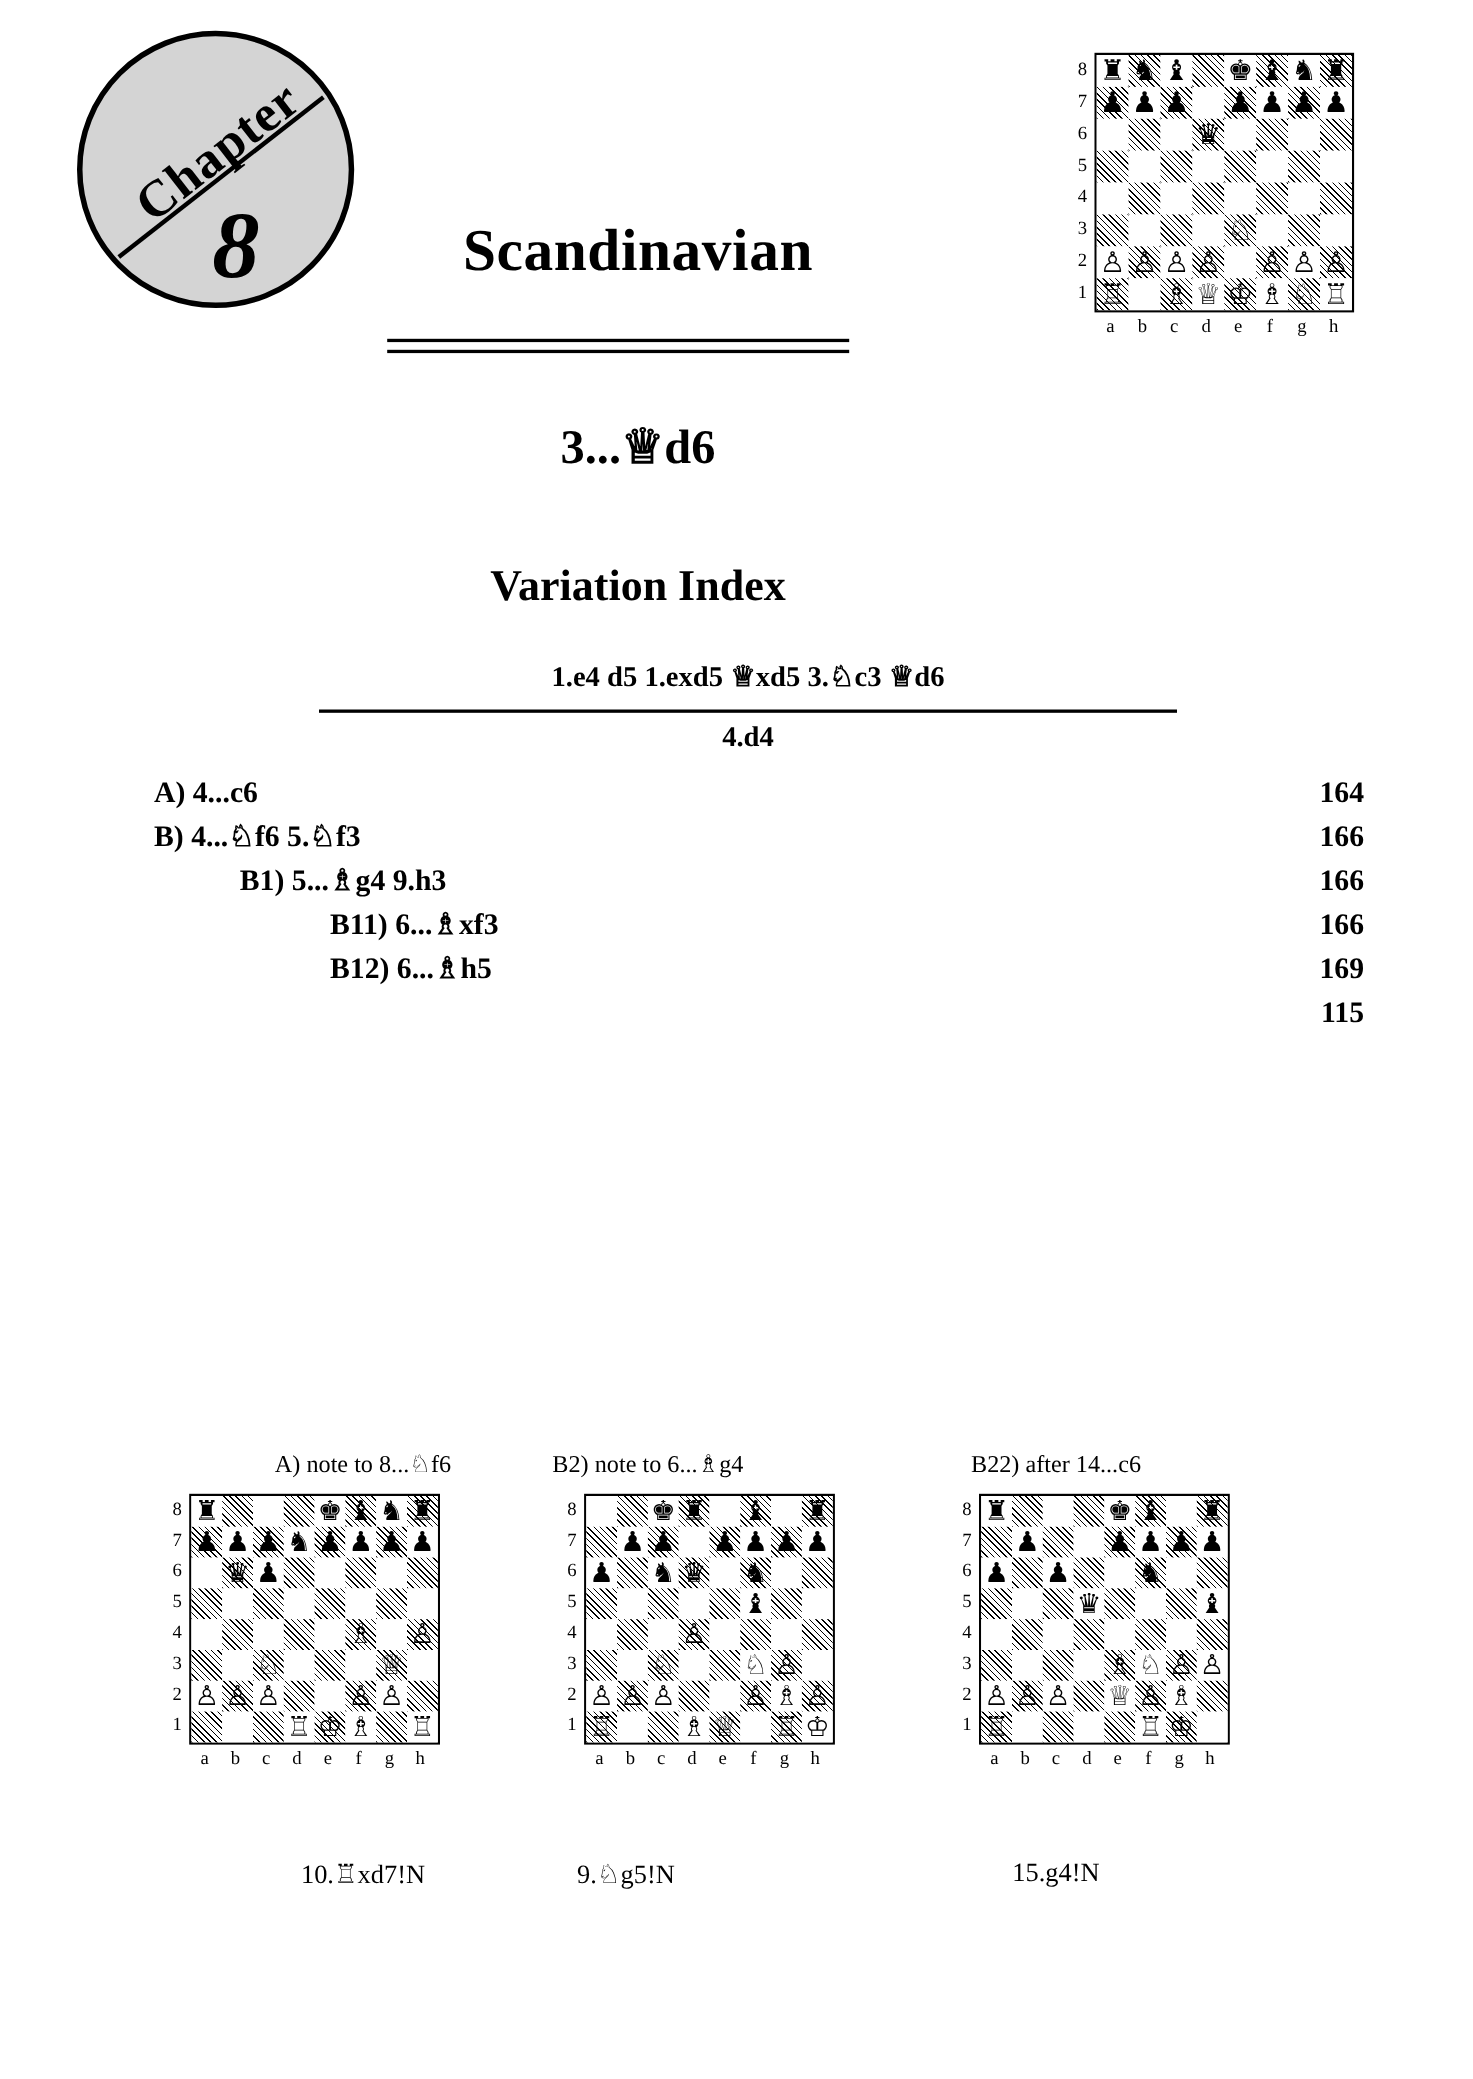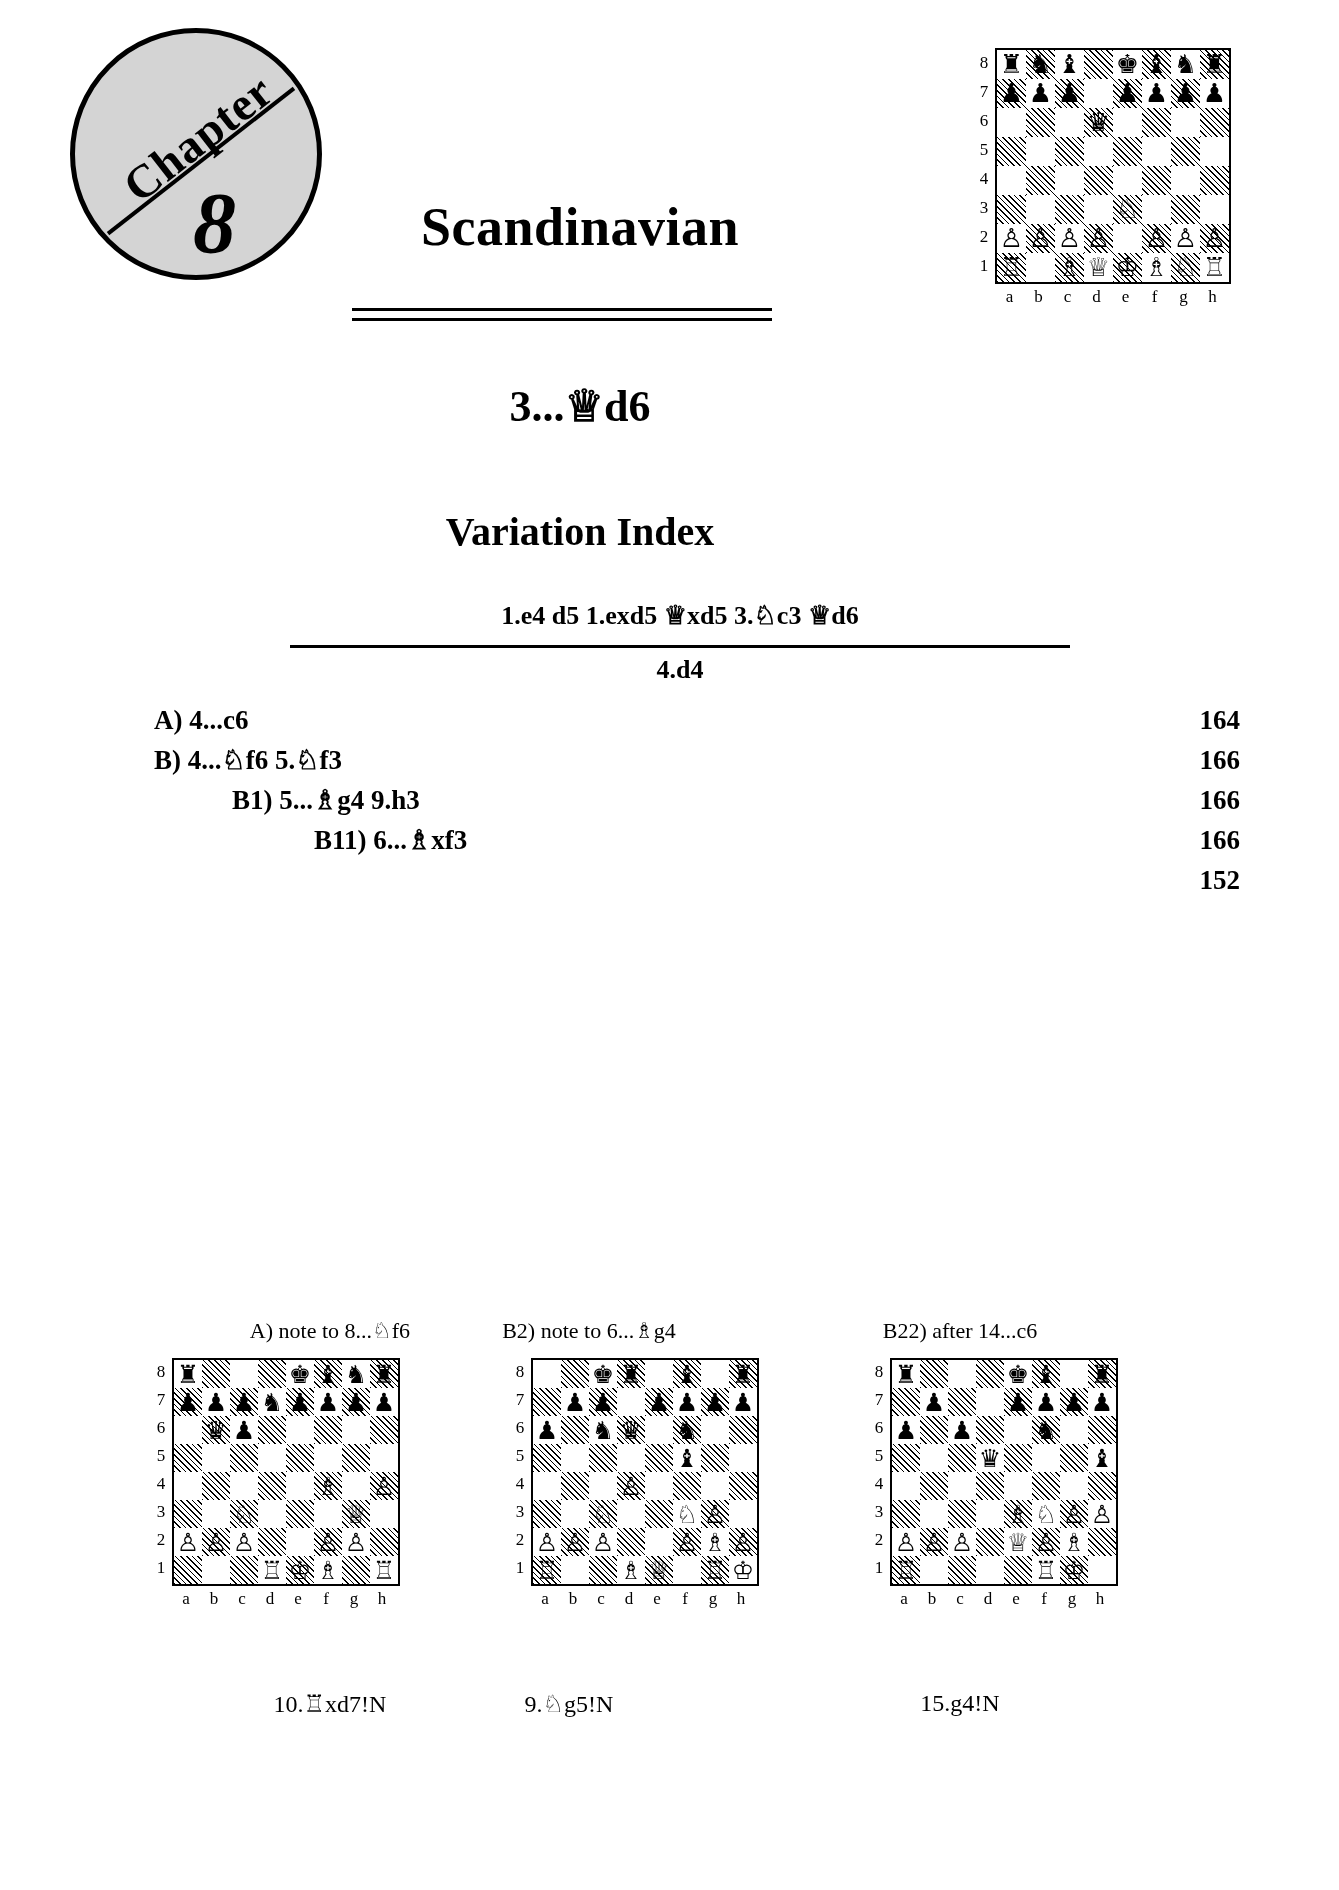--- a/index.html
+++ b/index.html
@@ -134,21 +134,21 @@
     width: 1100px;
   }
   .index-row {
     display: flex;
     align-items: baseline;
     font-size: 27px;
     font-weight: bold;
     line-height: 40px;
     height: 40px;
   }
-  .index-label { flex: 0 0 auto; margin-left: 14px; }
+  .index-label { flex: 0 0 auto; }
   .index-spacer { flex: 1 1 auto; }
   .index-page { flex: 0 0 auto; text-align: right; width: 70px; }
 
   .ind-0 { padding-left: 0px; }
   .ind-1 { padding-left: 78px; }
   .ind-2 { padding-left: 160px; }
 
   
   .diag-caption {
     position: absolute;
@@ -223,23 +223,28 @@
     <div class="index-row ind-1">
       <span class="index-label">B1) 5...♗g4 9.h3</span>
       <span class="index-spacer"></span>
       <span class="index-page">166</span>
     </div>
     <div class="index-row ind-2">
       <span class="index-label">B11) 6...♗xf3</span>
       <span class="index-spacer"></span>
       <span class="index-page">166</span>
     </div>
+    <div class="index-row ind-2">
+      <span class="index-label">B12) 6...♗h5</span>
+      <span class="index-spacer"></span>
+      <span class="index-page">169</span>
+    </div>
     <div class="index-row ind-1">
       <span class="index-spacer"></span>
-      <span class="index-page">152</span>
+      <span class="index-page">115</span>
     </div>
   </div>
 
 <div class="board-wrap" id="header-board" style="left: 995px; top: 48px; position: absolute;">
     <div class="board" style="width: 232px; height: 232px;">
       <div class="sq light" style="left: 0px; top: 0px; width: 29px; height: 29px;">
         <span class="piece" style="font-size: 26px;">♜</span>
       </div>
       <div class="sq dark" style="left: 29px; top: 0px; width: 29px; height: 29px;">
         <span class="piece" style="font-size: 26px;">♞</span>

